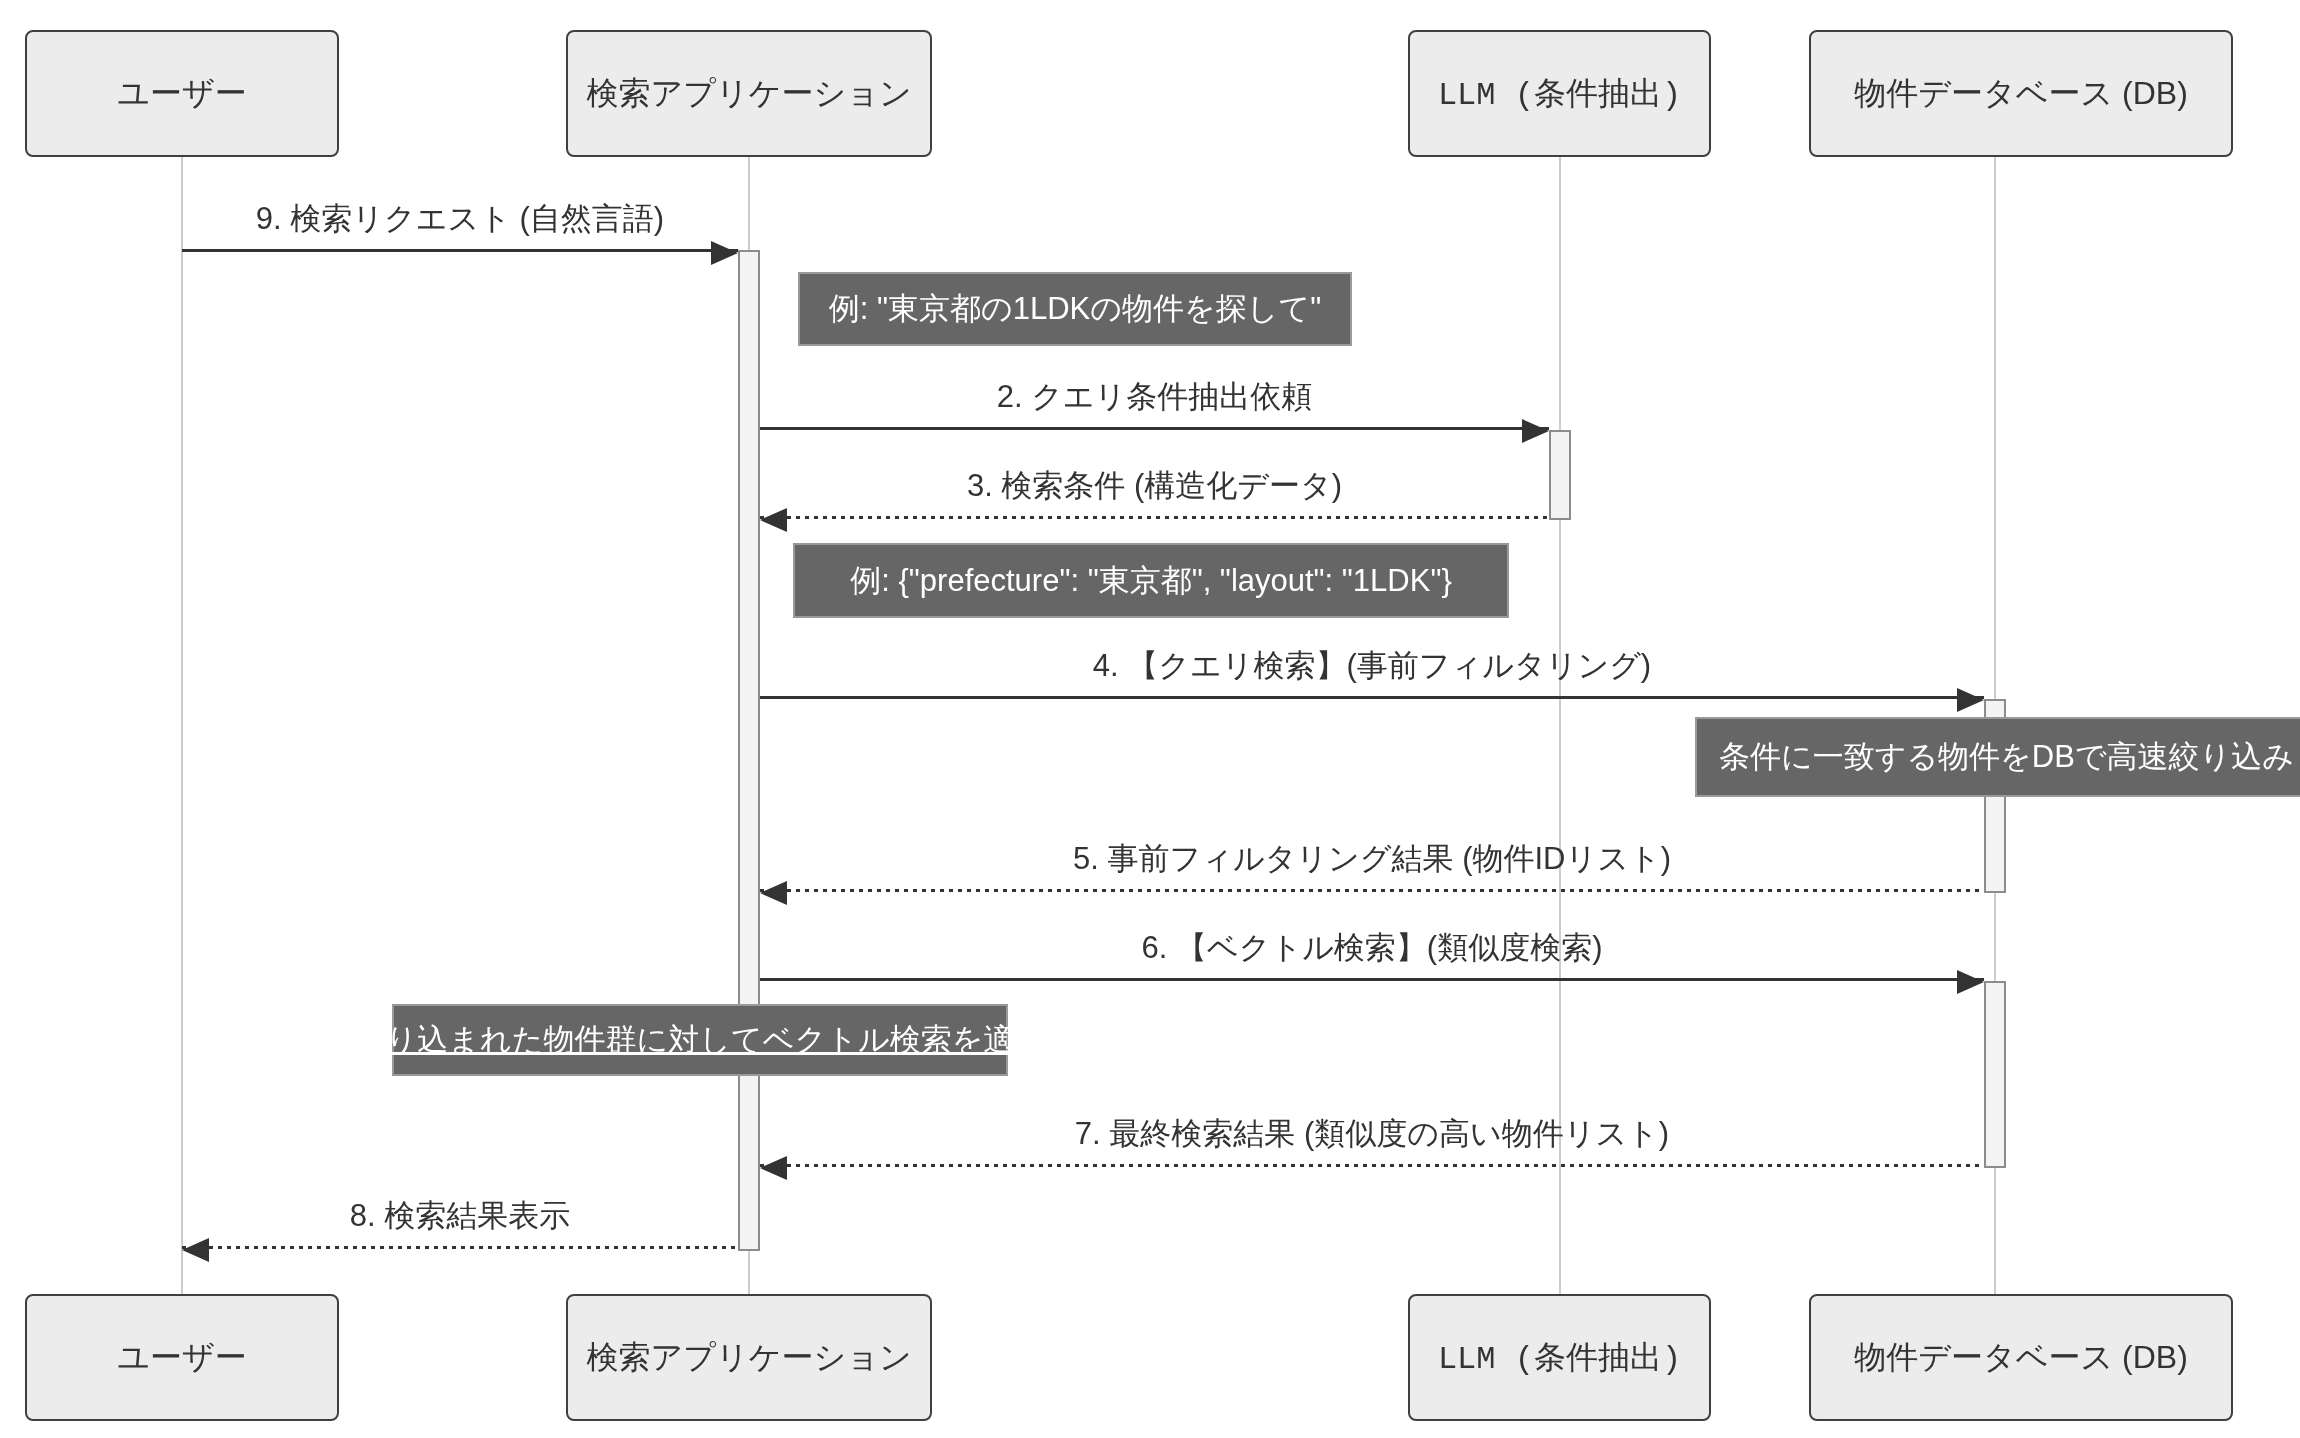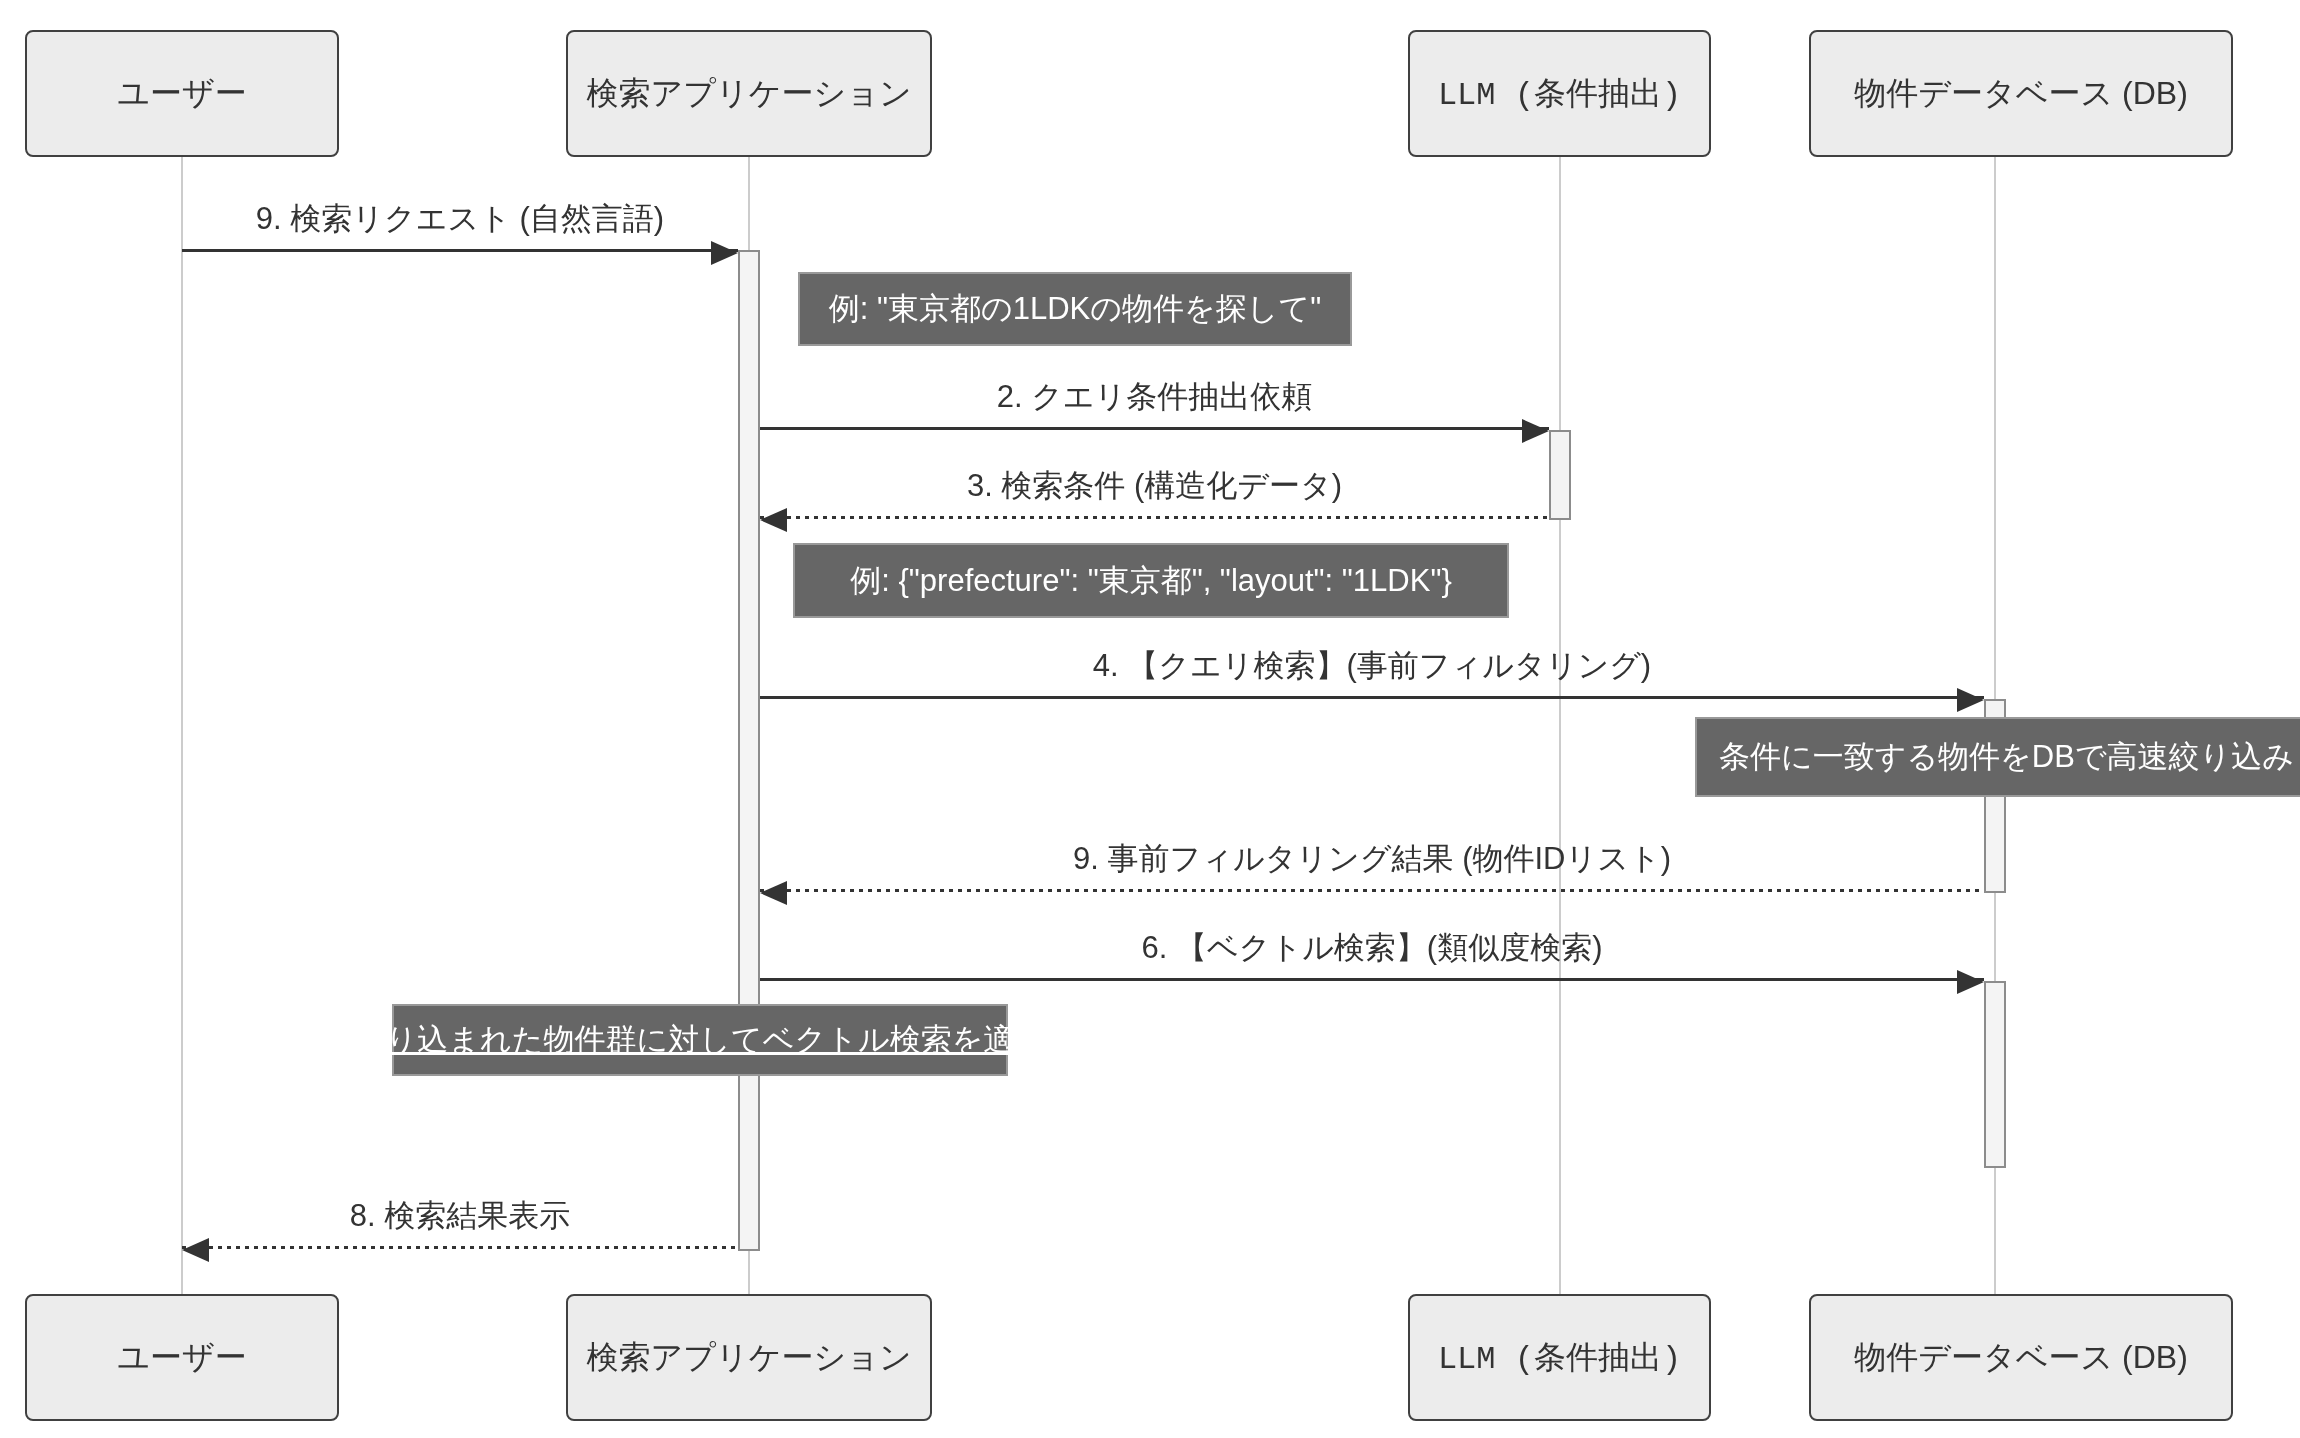--- a/index.html
+++ b/index.html
@@ -184,31 +184,36 @@
     <div class="arrowhead left"></div>
   </div>
 
   <div class="message m4">
     <div class="msg-label">4. 【クエリ検索】(事前フィルタリング)</div>
     <div class="msg-line solid"></div>
     <div class="arrowhead right"></div>
   </div>
 
   <div class="message m5">
-    <div class="msg-label">9. 事前フィルタリング結果 (物件IDリスト)</div>
+    <div class="msg-label">5. 事前フィルタリング結果 (物件IDリスト)</div>
     <div class="msg-line dashed"></div>
     <div class="arrowhead left"></div>
   </div>
 
   <div class="message m6">
     <div class="msg-label">6. 【ベクトル検索】(類似度検索)</div>
     <div class="msg-line solid"></div>
     <div class="arrowhead right"></div>
   </div>
 
+  <div class="message m7">
+    <div class="msg-label">7. 最終検索結果 (類似度の高い物件リスト)</div>
+    <div class="msg-line dashed"></div>
+    <div class="arrowhead left"></div>
+  </div>
 
   <div class="message m8">
     <div class="msg-label">8. 検索結果表示</div>
     <div class="msg-line dashed"></div>
     <div class="arrowhead left"></div>
   </div>
 
   <div class="note n1">
     <span>例: "東京都の1LDKの物件を探して"</span>
   </div>

